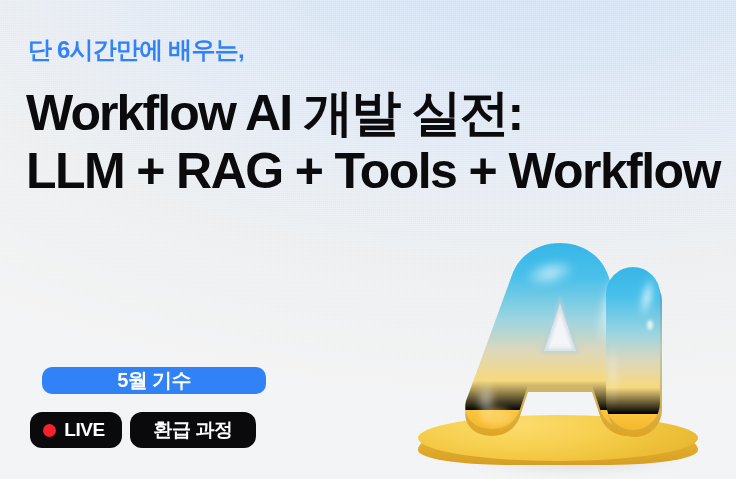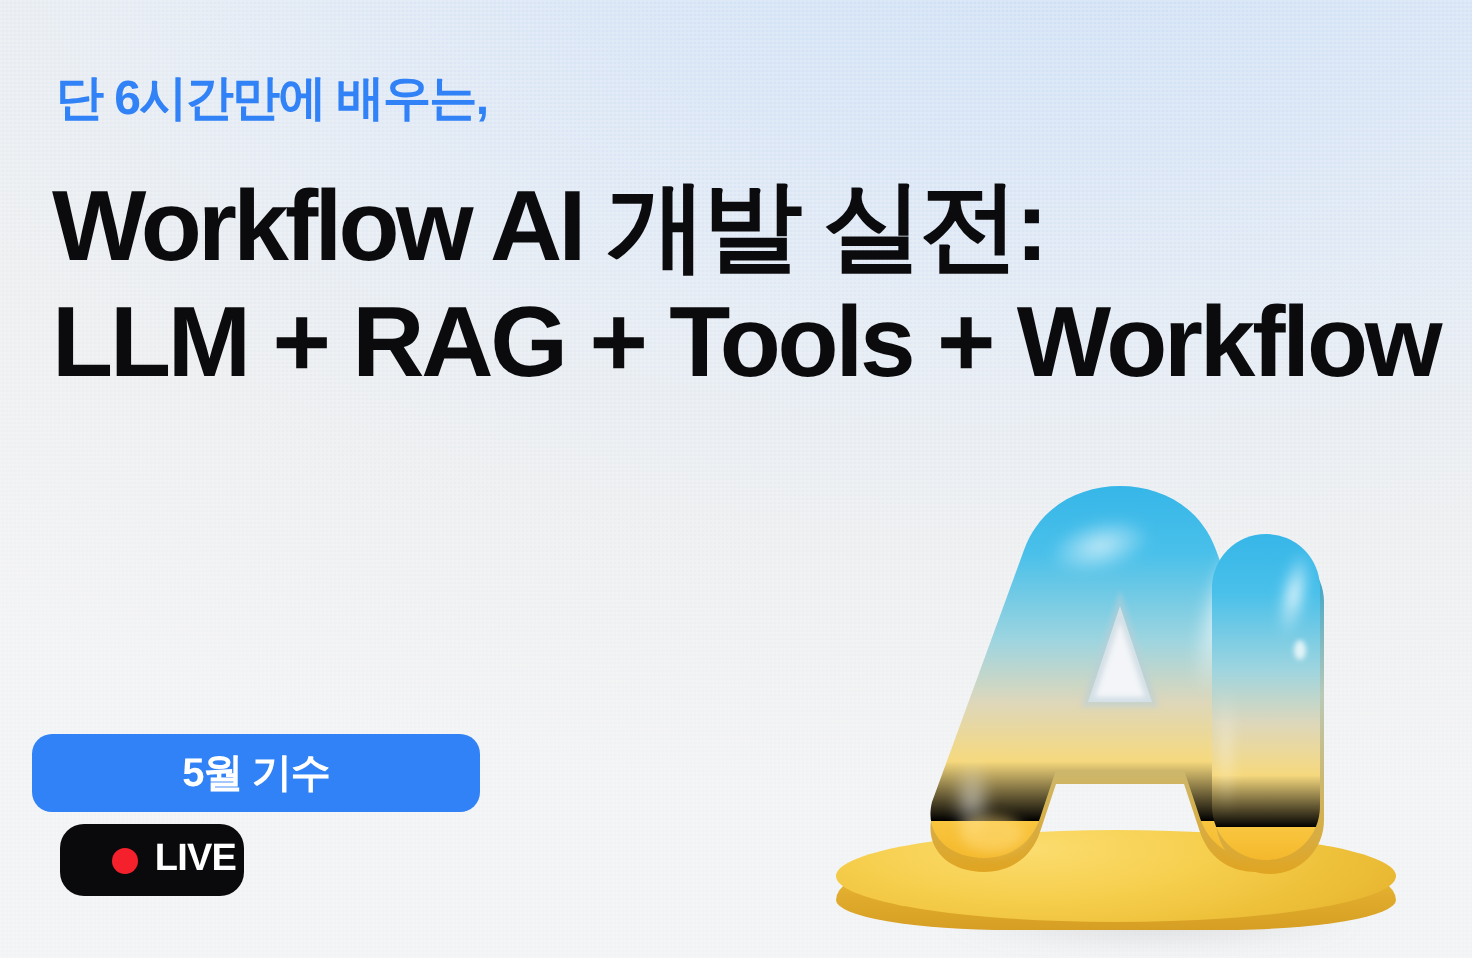--- a/index.html
+++ b/index.html
@@ -65,24 +65,24 @@
     font-weight: 700;
     letter-spacing: -1.6px;
     color: #0b0b0d;
     white-space: nowrap;
     line-height: 1;
   }
 
   
   .badge-month {
     position: absolute;
-    left: 16px;
+    left: 42px;
     top: 367px;
     width: 224px;
-    height: 39px;
+    height: 27px;
     border-radius: 10px;
     background: #3182f6;
     color: #ffffff;
     font-size: 20px;
     font-weight: 700;
     letter-spacing: -0.6px;
     display: flex;
     align-items: center;
     justify-content: center;
     box-sizing: border-box;
@@ -100,21 +100,21 @@
   .pill {
     height: 36px;
     border-radius: 12px;
     background: #0a0a0c;
     color: #ffffff;
     font-size: 19px;
     font-weight: 700;
     letter-spacing: -0.4px;
     display: flex;
     align-items: center;
-    justify-content: flex-end;
+    justify-content: center;
     box-sizing: border-box;
   }
   .pill-live { width: 92px; gap: 8px; padding-right: 4px; }
   .pill-refund { width: 126px; }
 
   .live-dot {
     width: 13px;
     height: 13px;
     border-radius: 50%;
     background: #f4212c;
@@ -182,20 +182,21 @@
 
   <div class="headline2">LLM + RAG + Tools + Workflow</div>
 
   <div class="badge-month">5월 기수</div>
 
   <div class="badge-row">
     <div class="pill pill-live">
       <span class="live-dot"></span>
       <span>LIVE</span>
     </div>
+    <div class="pill pill-refund">환급 과정</div>
   </div>
 
   <div class="art">
 
     <div class="platform">
       <div class="platform-shadow"></div>
       <div class="platform-side"></div>
       <div class="platform-top"></div>
     </div>
 

